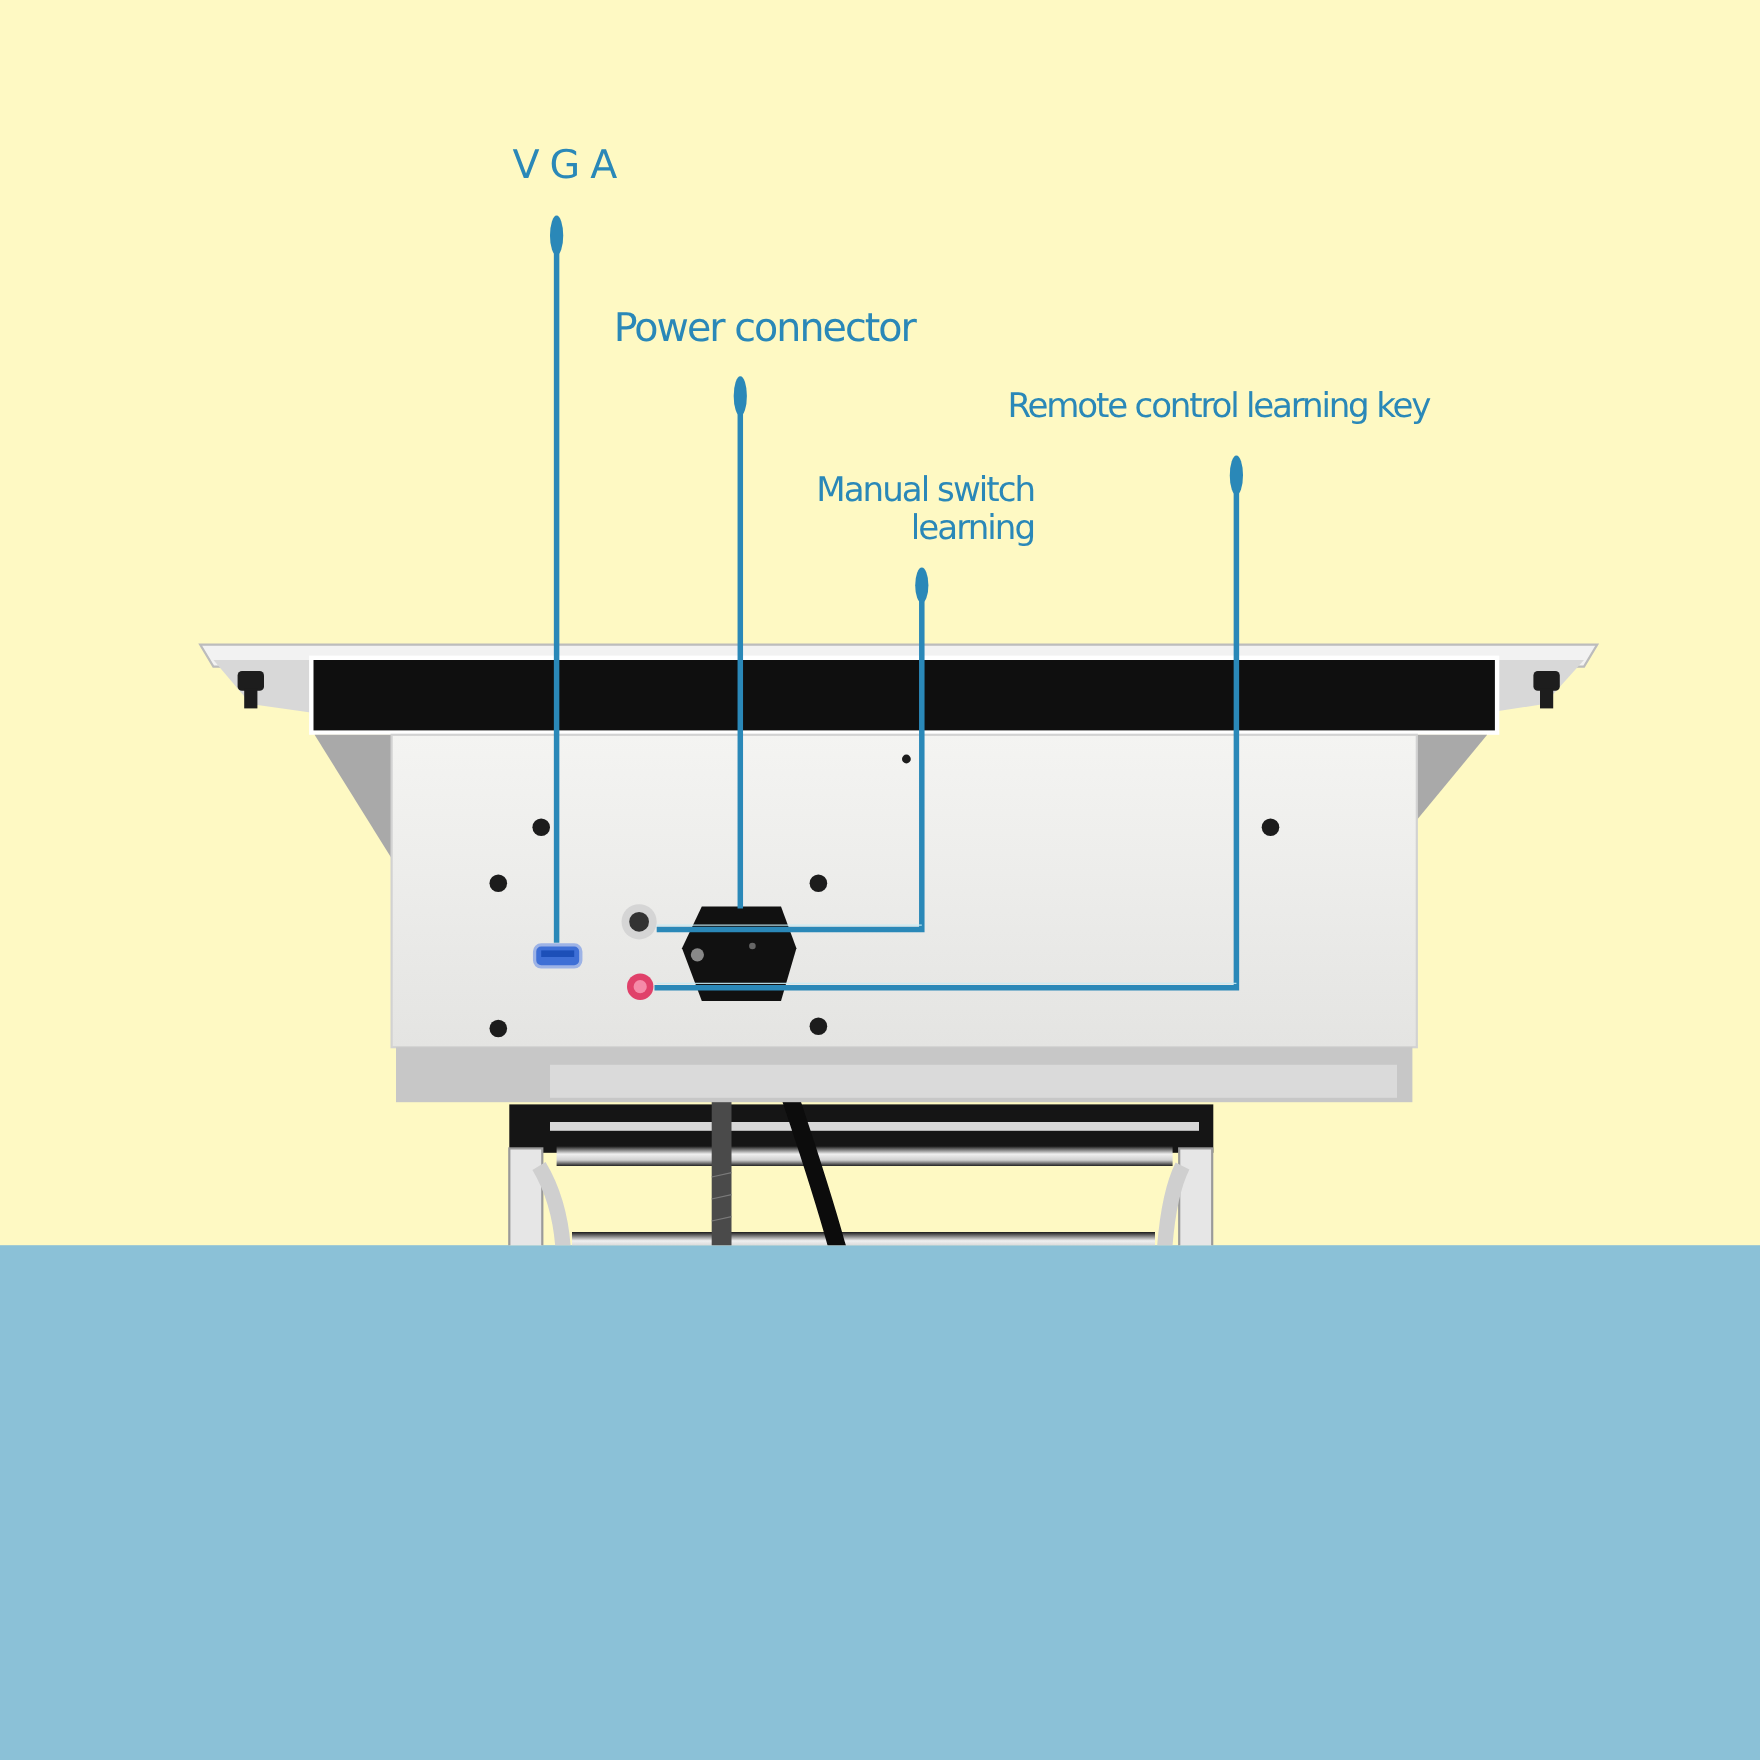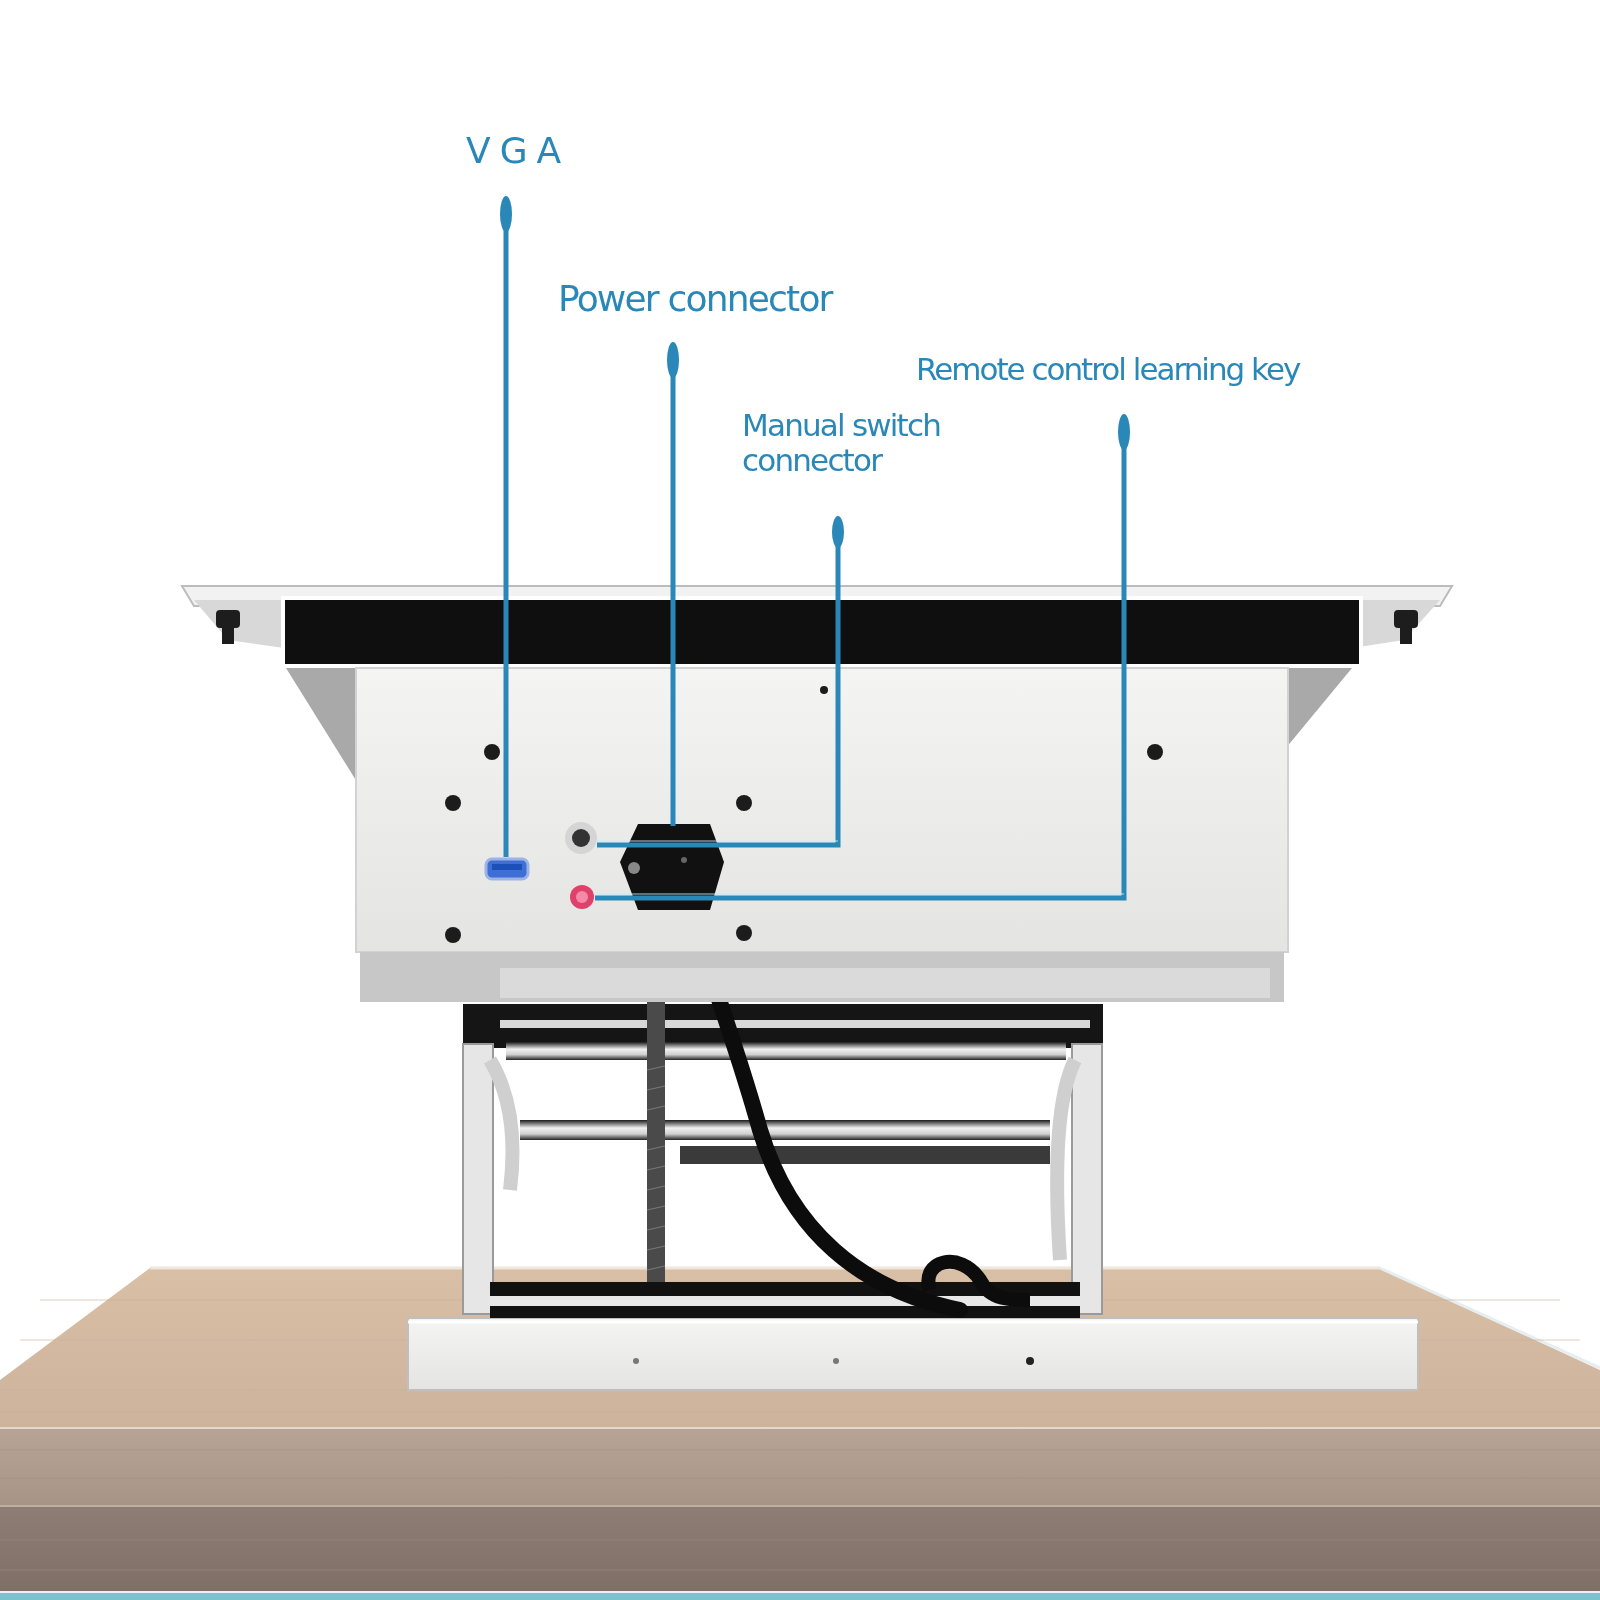--- a/index.html
+++ b/index.html
@@ -1,22 +1,22 @@
 <!DOCTYPE html>
 <html><head>
 <meta charset="utf-8">
 <style>
   html, body { margin: 0; padding: 0; }
   body { width: 1600px; height: 1600px; overflow: hidden; background: #8bc1d7; font-family: "DejaVu Sans", sans-serif; }
-  .stage { position: relative; width: 1600px; height: 1600px; background: #ffffff; overflow: hidden; text-decoration: underline; }
+  .stage { position: relative; width: 1600px; height: 1132px; background: #fef9c3; overflow: hidden; text-decoration: underline; }
   .label { position: absolute; color: #2a88b8; white-space: nowrap; font-family: "DejaVu Sans", sans-serif; }
   .lbl-vga { left: 466px; top: 130px; font-size: 36px; letter-spacing: 9px; font-weight: normal; }
   .lbl-power { left: 558px; top: 278px; font-size: 36px; letter-spacing: -1.8px; }
   .lbl-remote { left: 916px; top: 351px; font-size: 31px; letter-spacing: -2px; }
-  .lbl-manual { left: 742px; top: 408px; font-size: 31px; letter-spacing: -1.8px; text-align: left; line-height: 35px; }
+  .lbl-manual { left: 742px; top: 428px; font-size: 31px; letter-spacing: -1.8px; text-align: right; line-height: 35px; }
   
   svg { position: absolute; left: 0; top: 0; }
 </style>
 </head>
 <body>
 
 <div class="stage">
 
   <svg width="1600" height="1600" viewBox="0 0 1600 1600">
     <defs>
@@ -190,15 +190,15 @@
       <line x1="597" y1="841" x2="838" y2="841"></line>
       <line x1="597" y1="894" x2="1124" y2="894"></line>
     </g>
   </svg>
 
   <div class="label lbl-vga">VGA</div>
   <div class="label lbl-power">Power connector</div>
   <div class="label lbl-remote">Remote control learning key</div>
   <div class="label lbl-manual">
     <div>Manual switch</div>
-    <div>connector</div>
+    <div>learning</div>
   </div>
 </div>
 
 </body></html>

